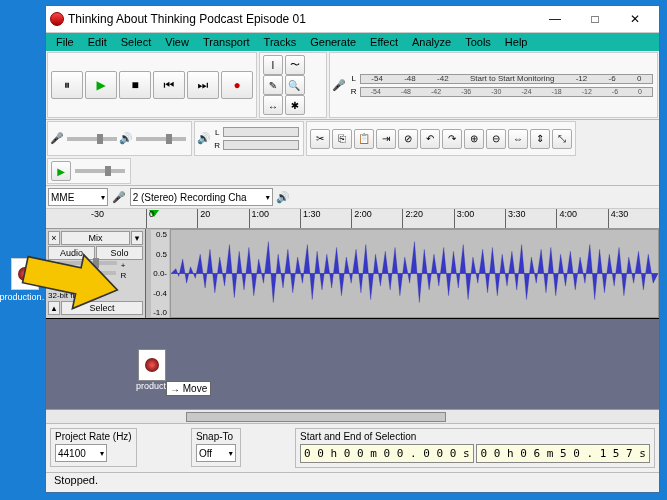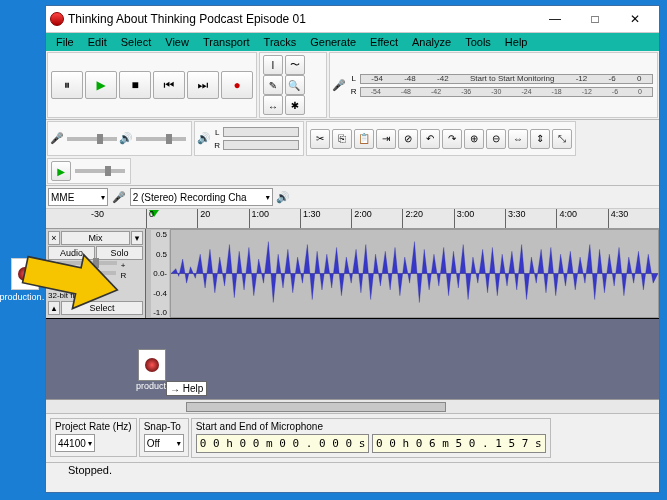--- a/index.html
+++ b/index.html
@@ -39,25 +39,25 @@
 .waveform { flex: 1; background: #bfbfbf; position: relative; overflow: hidden; border:1px solid #999;}
 .scaleL { position:absolute; left:105px; top:1px; bottom:1px; width:18px; font-size:8px; background:#d4d4d4; display:flex; flex-direction:column; justify-content:space-between; text-align:right; padding-right:2px;}
 .dropzone { flex: 1; position: relative; }
 .dragicon { position: absolute; display: flex; flex-direction: column; align-items: center; color: #fff; font-size: 9px; }
 .dragicon .ficon { width: 28px; height: 32px; background: #fff; border: 1px solid #888; display: flex; align-items: center; justify-content: center; }
 .dragicon .ficon span { width: 14px; height: 14px; border-radius: 50%; background: radial-gradient(#f55,#400); }
 .movetip { position: absolute; background: #fff; border: 1px solid #666; padding: 1px 3px; font-size: 10px; color: #000; }
 .hscroll { height: 14px; background: #e8e8e8; border-top: 1px solid #999; position:relative;}
 .hscroll .thumb{position:absolute; left:140px; top:2px; height:10px; width:260px; background:#c8c8c8; border:1px solid #888;}
 .footer { background: #f0f0f0; border-top: 1px solid #bbb; padding: 4px; }
-.footrow { display: flex; gap: 2px; align-items: flex-start; }
+.footrow { display: flex; gap: 2px; align-items: flex-start; justify-content: space-between; }
 .footgroup { border: 1px solid #bbb; padding: 2px 4px 4px; font-size: 10px; }
 .footgroup .lbl { font-size: 10px; display: block; margin-bottom: 2px; }
 .timebox { font-family: monospace; font-size: 11px; background: #fcfce0; border: 1px solid #888; padding: 2px 3px; display:inline-block;}
-.statusbar { height: 30px; border-top: 1px solid #bbb; padding: 1px 22px; font-size: 11px; }
+.statusbar { height: 20px; border-top: 1px solid #bbb; padding: 1px 8px; font-size: 11px; }
 .desktop-icon { position: absolute; display: flex; flex-direction: column; align-items: center; color: #fff; font-size: 9px; text-align: center; width: 50px; }
 .desktop-icon .ficon { width: 28px; height: 32px; background: #fff; border: 1px solid #ccc; display: flex; align-items: center; justify-content: center; margin-bottom: 2px; }
 .desktop-icon .ficon span { width: 14px; height: 14px; border-radius: 50%; background: radial-gradient(#f55,#400); }
 .arrow { position: absolute; left: 20px; top: 250px; width: 100px; height: 60px; pointer-events:none; }
 .slider{width:50px;height:4px;background:#bbb;position:relative;display:inline-block;margin:0 3px;}
 .slider::after{content:"";position:absolute;left:60%;top:-3px;width:6px;height:10px;background:#888;}
 svg.wavesvg{width:100%;height:100%;}
 .triangle-green{width:0;height:0;border-left:5px solid transparent;border-right:5px solid transparent;border-top:7px solid #0a0;position:absolute;left:103px;top:1px;}
 </style>
 </head>
@@ -285,43 +285,43 @@
       </div>
     </div>
 
     <div class="dropzone">
       <div class="dragicon" style="left:90px;top:30px;">
         <div class="ficon">
             <span></span>
           </div>
         <span>producti</span>
       </div>
-      <div class="movetip" style="left:120px;top:62px;"><span>→ Help</span></div>
+      <div class="movetip" style="left:120px;top:62px;"><span>→ Move</span></div>
     </div>
     <div class="hscroll">
         <div class="thumb"></div>
       </div>
   </div>
 
   <div class="footer">
     <div class="footrow">
       <div class="footgroup">
         <span class="lbl">Project Rate (Hz)</span>
-        <div class="sel" style="width:40px">
+        <div class="sel" style="width:52px">
             <span>44100</span>
           </div>
       </div>
       <div class="footgroup">
         <span class="lbl">Snap-To</span>
         <div class="sel" style="width:40px">
             <span>Off</span>
           </div>
       </div>
       <div class="footgroup">
-        <span class="lbl">Start and End of Microphone</span>
+        <span class="lbl">Start and End of Selection</span>
         <span class="timebox">0 0 h 0 0 m 0 0 . 0 0 0 s</span>
         <span class="timebox">0 0 h 0 6 m 5 0 . 1 5 7 s</span>
       </div>
     </div>
   </div>
   <div class="statusbar"><span>Stopped.</span></div>
 </div>
 
 <svg class="arrow" viewBox="0 0 120 70">
   <polygon points="5,18 70,18 70,2 118,35 70,68 70,50 5,50" fill="#f7c500" stroke="#333" stroke-width="2" transform="rotate(12 60 35)"></polygon>

